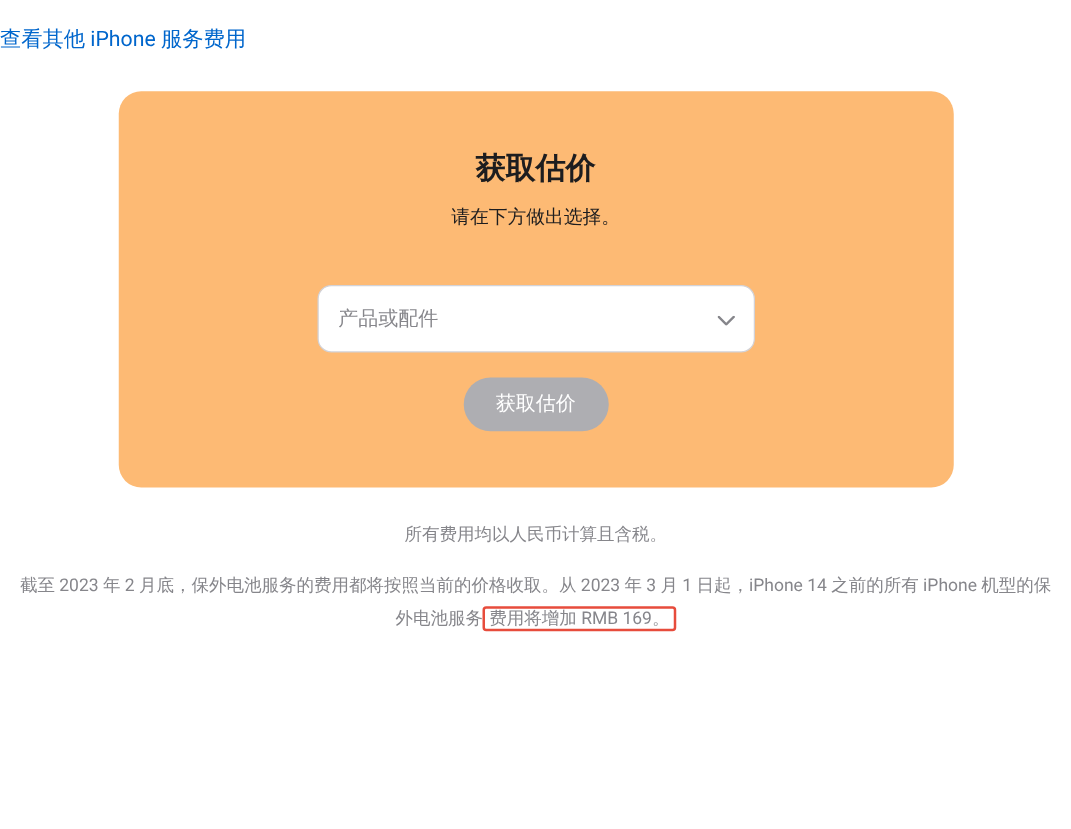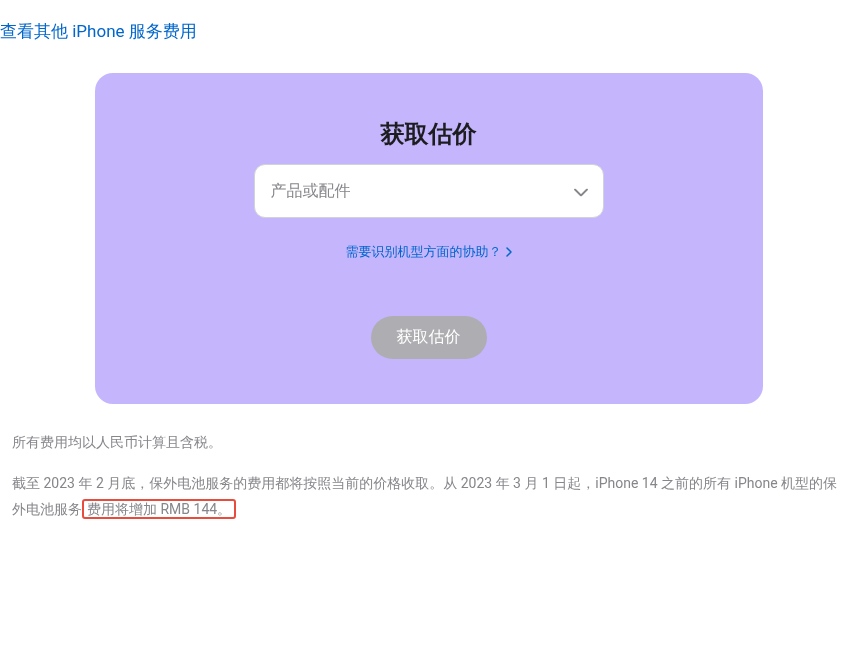--- a/index.html
+++ b/index.html
@@ -19,21 +19,21 @@
       text-align: left;
       margin-bottom: 30px;
     }
     .top-link a {
       color: #0066cc;
       text-decoration: none;
       font-size: 17px;
       cursor: pointer;
     }
     .card {
-      background: #c4b5fd;
+      background: #fdba74;
       border-radius: 18px;
       width: 668px;
       margin: 0 auto 25px auto;
       padding: 45px 40px 45px 40px;
       text-align: center;
     }
     .card-title {
       font-size: 24px;
       font-weight: 600;
       color: #1d1d1f;
@@ -91,62 +91,56 @@
       cursor: pointer;
     }
     .disclaimer {
       padding: 0 12px;
       font-size: 14px;
       color: #86868b;
       line-height: 1.9;
     }
     .disclaimer p {
       margin-bottom: 14px;
+      text-align: center;
     }
     .highlight {
       border: 2px solid #e74c3c;
       border-radius: 3px;
       padding: 0 3px;
       display: inline;
     }
   </style>
 </head>
 <body>
 
 <div class="top-link">
   <a>查看其他 iPhone 服务费用</a>
 </div>
 
 <div class="card">
   <h2 class="card-title">获取估价</h2>
+  <p class="card-subtitle">请在下方做出选择。</p>
 
   <div class="select-wrapper">
     <div class="select-input">
       <span>产品或配件</span>
     </div>
     <span class="chevron">
       <svg width="14" height="8" viewBox="0 0 14 8" fill="none">
         <path d="M1 1L7 7L13 1" stroke="#86868b" stroke-width="1.8" stroke-linecap="round" stroke-linejoin="round"></path>
       </svg>
     </span>
   </div>
 
 
-  <a class="help-link">
-    <span>需要识别机型方面的协助？</span>
-    <span>
-      <svg width="6" height="10" viewBox="0 0 6 10" fill="none">
-        <path d="M1 1L5 5L1 9" stroke="#0066cc" stroke-width="1.5" stroke-linecap="round" stroke-linejoin="round"></path>
-      </svg>
-    </span>
-  </a>
 
   <div>
     <button class="submit-button">获取估价</button>
   </div>
 </div>
 
 <div class="disclaimer">
   <p>所有费用均以人民币计算且含税。</p>
   <p>
-    <span>截至 2023 年 2 月底，保外电池服务的费用都将按照当前的价格收取。从 2023 年 3 月 1 日起，iPhone 14 之前的所有 iPhone 机型的保外电池服务</span><span class="highlight">费用将增加 RMB 144。</span>
+    <span>截至 2023 年 2 月底，保外电池服务的费用都将按照当前的价格收取。从 2023 年 3 月 1 日起，iPhone 14 之前的所有 iPhone 机型的保外电池服务</span><span class="highlight">费用将增加 RMB 169。</span>
   </p>
 </div>
 
 </body></html>

